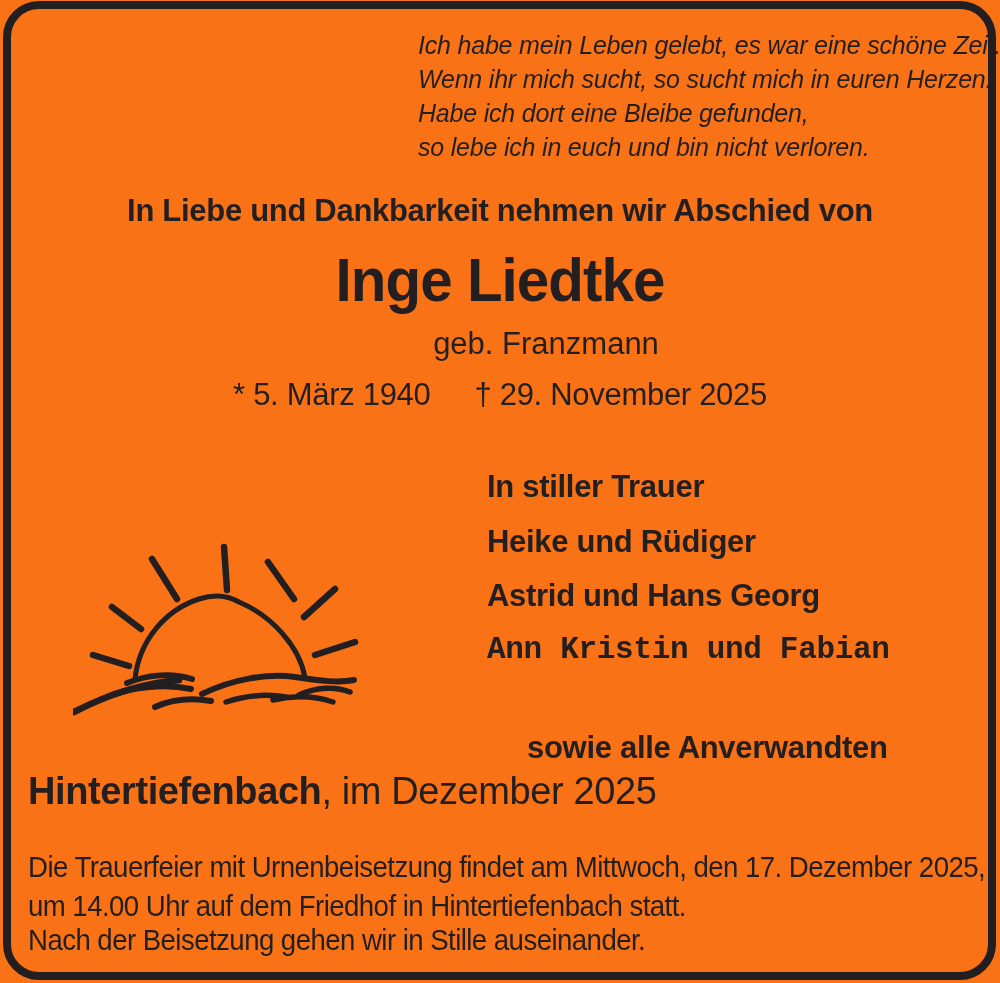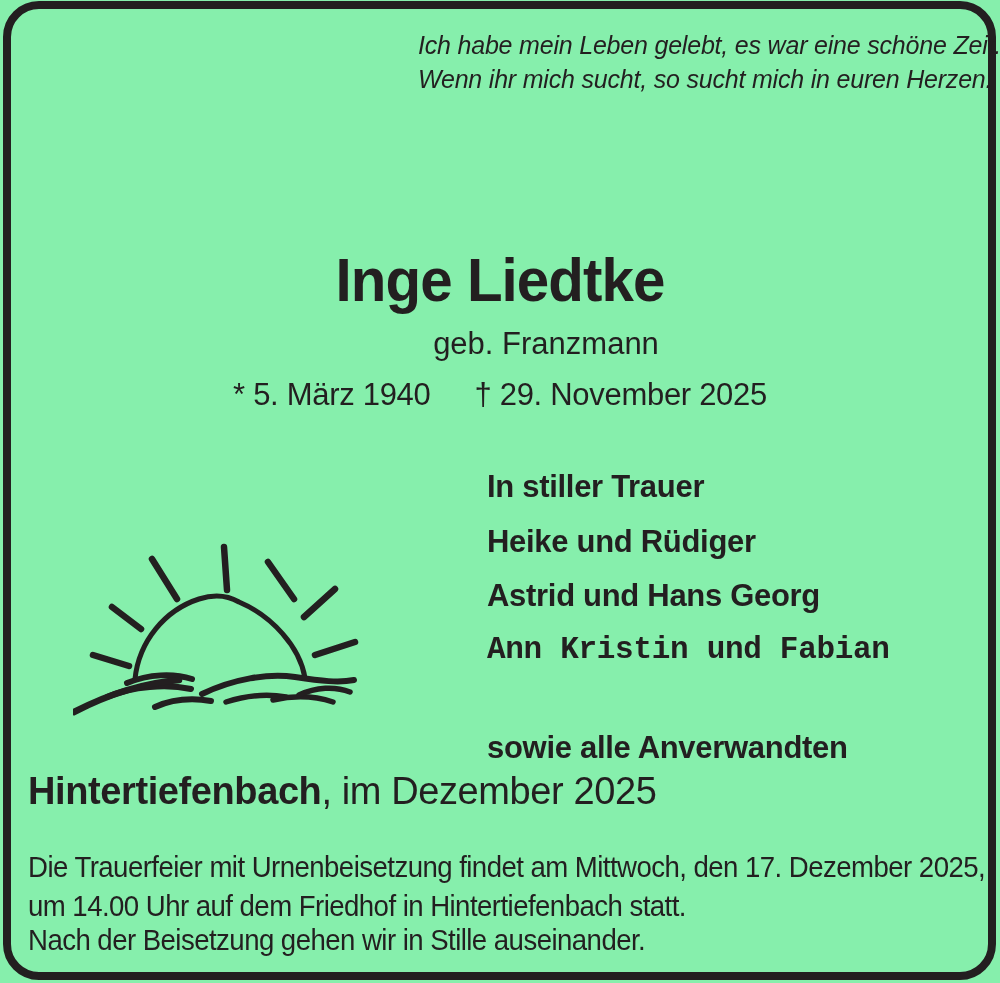--- a/index.html
+++ b/index.html
@@ -1,21 +1,21 @@
 <!DOCTYPE html>
 <html lang="de"><head>
 <meta charset="utf-8">
 <title>Document</title>
 <style>
   html, body { margin: 0; padding: 0; background: #ffffff; }
   .page {
     position: relative;
     width: 1000px;
     height: 983px;
-    background: #86efac;
+    background: #f97316;
     color: #231f20;
     font-family: "Liberation Sans", sans-serif;
     overflow: hidden;
   }
   .frame {
     position: absolute;
     left: 3px; top: 1px; right: 4px; bottom: 3px;
     border: 8px solid #231f20;
     border-radius: 36px;
   }
@@ -69,21 +69,21 @@
     left: 487px;
     font-size: 31px;
     letter-spacing: -0.3px;
     white-space: nowrap;
   }
   .mourn-header { top: 469px; font-weight: bold; }
   .m0 { top: 524px; font-weight: bold; text-align: right; }
   .m1 { top: 578px; font-weight: bold; }
   .m2 { top: 632px; font-weight: bold; font-family: Liberation Mono, monospace; }
   .m3 { top: 676px; font-weight: bold; }
-  .m4 { top: 730px; font-weight: bold; }
+  .m4 { top: 730px; font-weight: bold; margin-left: 40px; }
   .sun {
     position: absolute;
     left: 73px; top: 531px;
   }
   .sun path { fill: none; stroke: #231f20; stroke-linecap: round; }
   .place-line {
     position: absolute;
     left: 28px; top: 770px;
     font-size: 38px;
     letter-spacing: -0.4px;
@@ -113,22 +113,25 @@
 </head>
 <body>
 
 <div class="page">
 
   <div class="frame"></div>
 
   <div class="poem">
     <span>Ich habe mein Leben gelebt, es war eine schöne Zeit.</span>
     <span>Wenn ihr mich sucht, so sucht mich in euren Herzen.</span>
+    <span>Habe ich dort eine Bleibe gefunden,</span>
+    <span>so lebe ich in euch und bin nicht verloren.</span>
   </div>
 
+  <div class="intro">In Liebe und Dankbarkeit nehmen wir Abschied von</div>
 
   <h1 class="name">Inge Liedtke</h1>
 
   <div class="maiden">geb. Franzmann</div>
 
   <div class="dates">
     <span>* 5. März 1940</span>
     <span>† 29. November 2025</span>
   </div>
 

